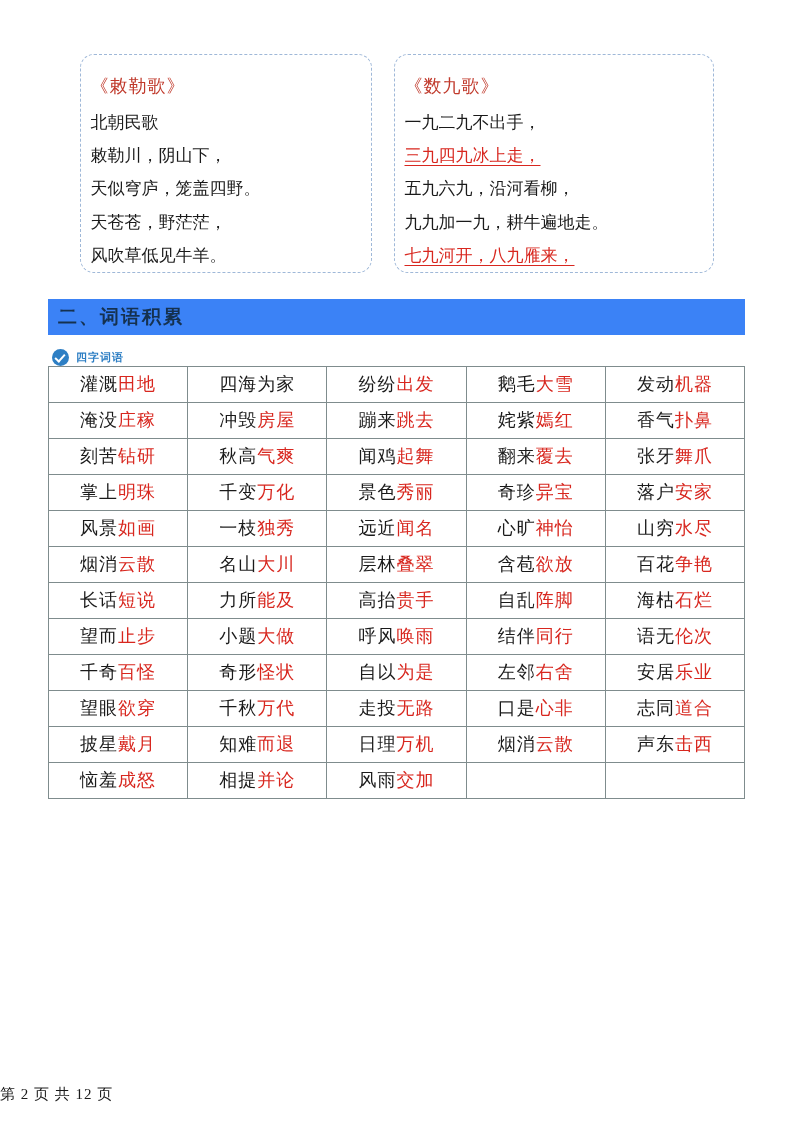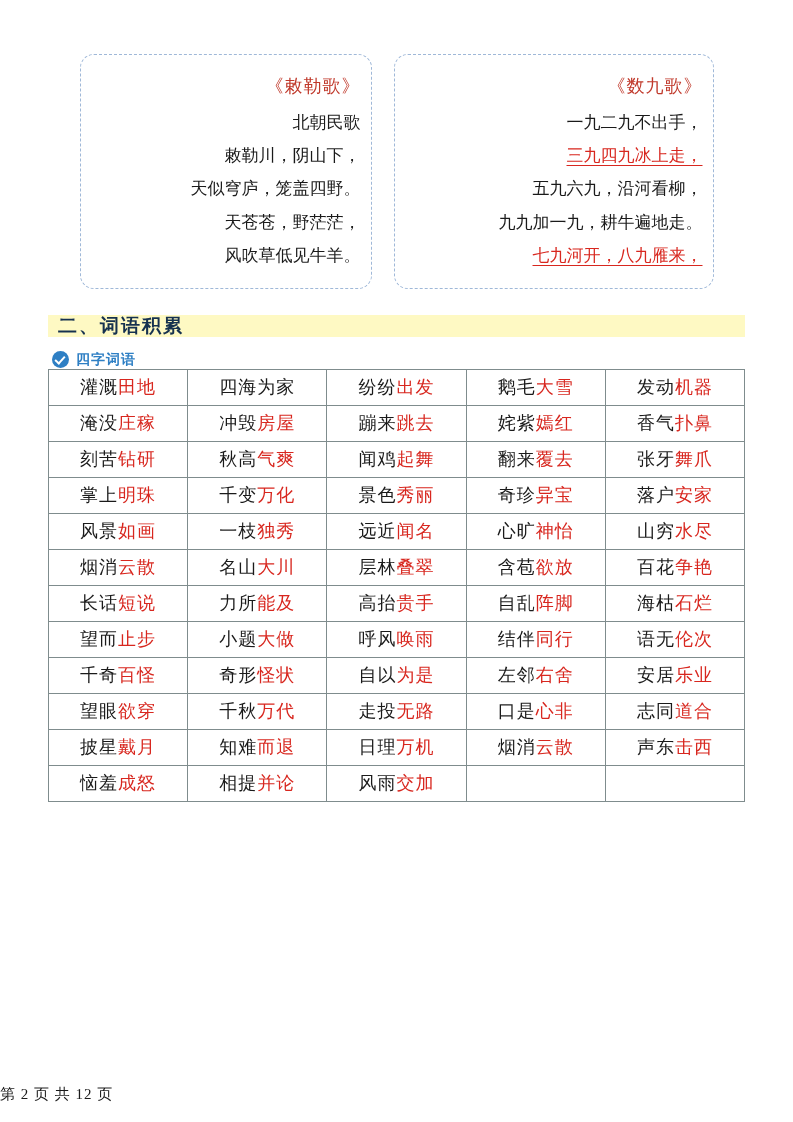--- a/index.html
+++ b/index.html
@@ -26,23 +26,23 @@
   
   .poem-row {
     display: flex;
     justify-content: center;
     gap: 22px;
     margin-top: 12px;
   }
   .poem-card {
     border: 1px dashed #9fb8d8;
     border-radius: 14px;
-    padding: 14px 10px 16px 10px;
+    padding: 14px 10px 0 10px;
     box-sizing: border-box;
-    text-align: right;
+    text-align: left;
     line-height: 1.95;
     font-size: 17px;
   }
   .poem-card.left { width: 292px; }
   .poem-card.right { width: 320px; }
   .poem-title {
     color: #c0392b;
     font-size: 18px;
     margin-bottom: 2px;
     letter-spacing: 1px;
@@ -51,22 +51,22 @@
   .poem-line.red {
     color: #d8271f;
     text-decoration: underline;
     text-underline-offset: 4px;
     text-decoration-thickness: 1px;
   }
 
   
   .section-bar {
     margin-top: 26px;
-    background: #fef9c3;
-    height: 22px;
+    background: #3b82f6;
+    height: 36px;
     display: flex;
     align-items: center;
     padding-left: 10px;
     box-sizing: border-box;
   }
   .section-bar .txt {
     font-family: "Liberation Sans", "DejaVu Sans", sans-serif;
     font-weight: bold;
     font-size: 19px;
     color: #15314f;
@@ -96,21 +96,21 @@
     top: 3px;
     width: 4px;
     height: 8px;
     border: solid #ffffff;
     border-width: 0 2px 2px 0;
     transform: rotate(42deg);
   }
   .subsection .txt {
     font-family: "Liberation Sans", "DejaVu Sans", sans-serif;
     font-weight: bold;
-    font-size: 14px;
+    font-size: 11px;
     color: #2e7fc4;
     letter-spacing: 1px;
   }
 
   
   table.words {
     border-collapse: collapse;
     width: 100%;
     table-layout: fixed;
   }

